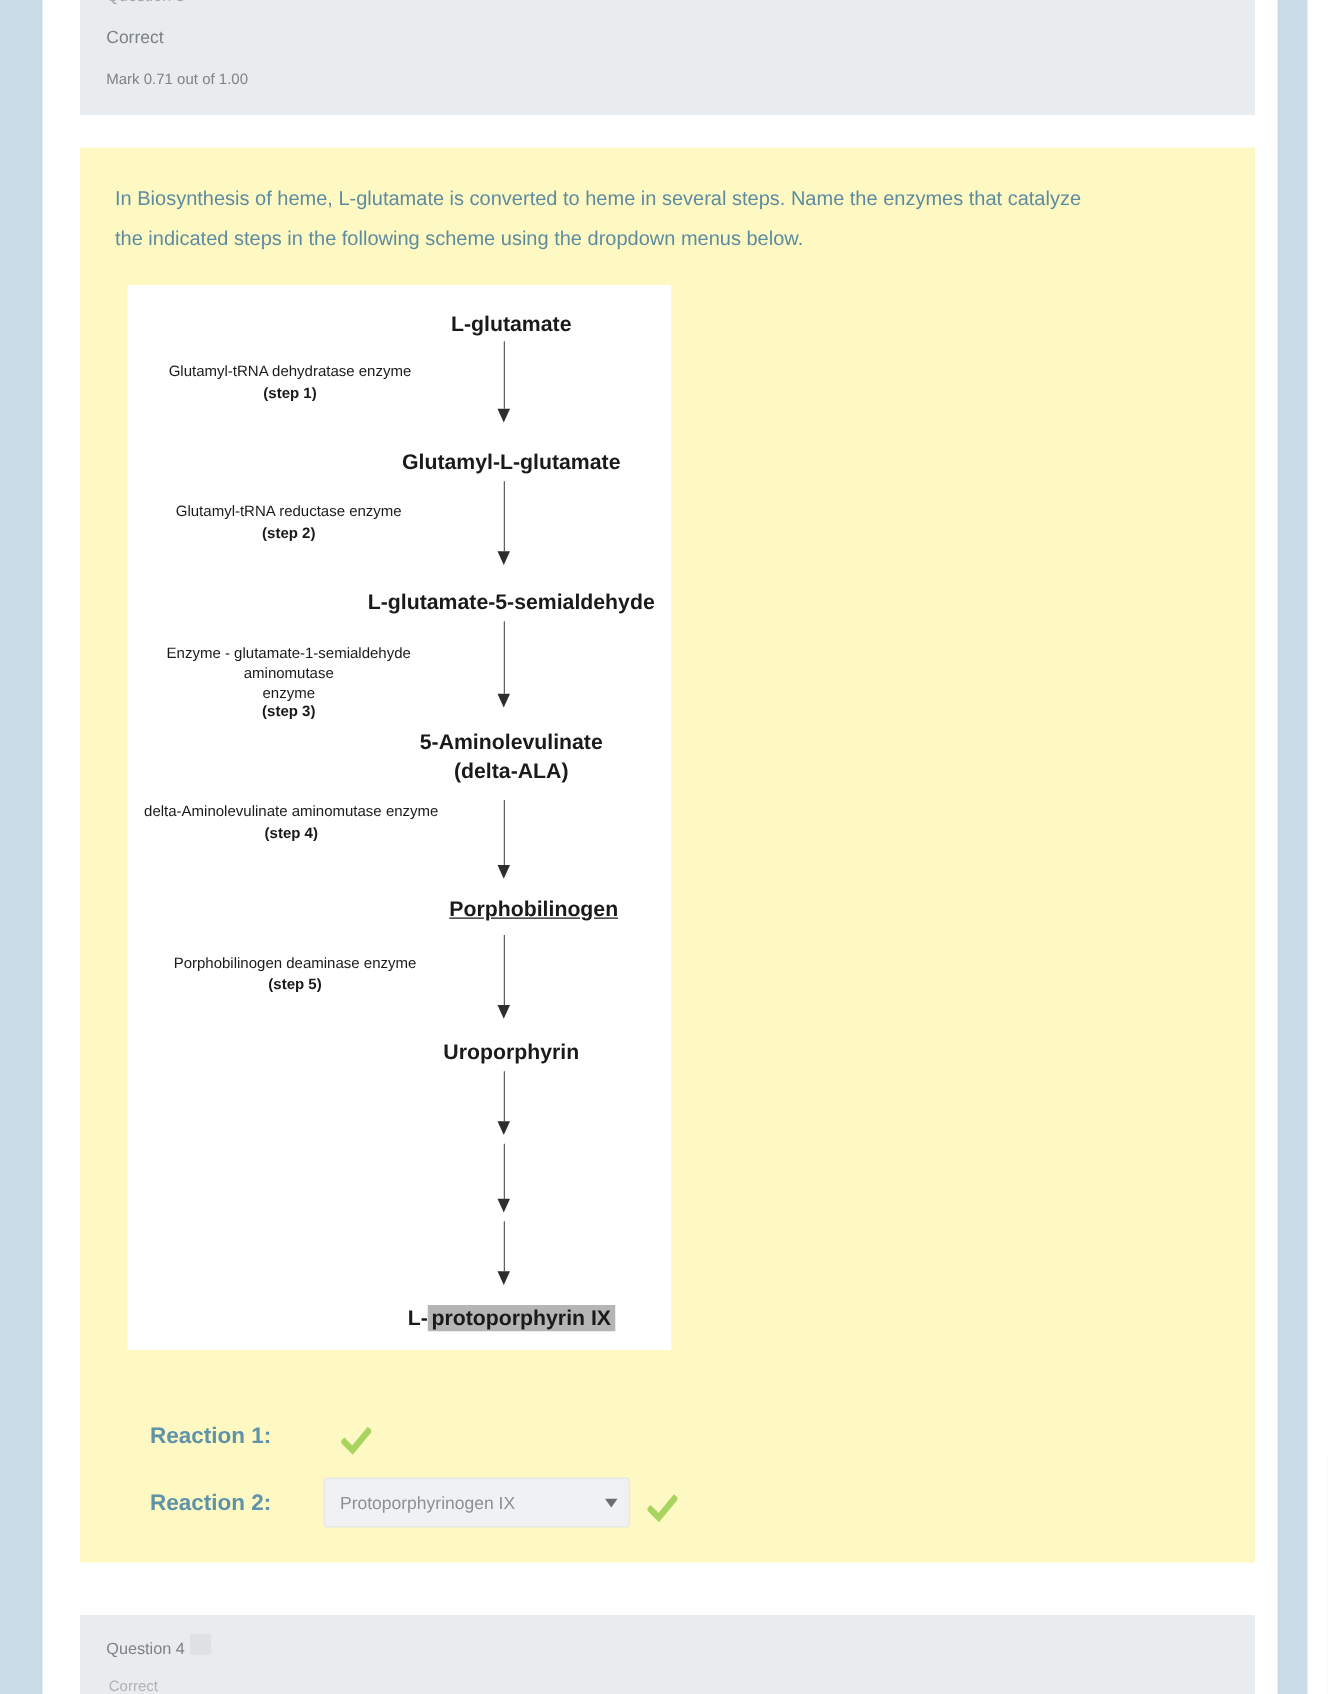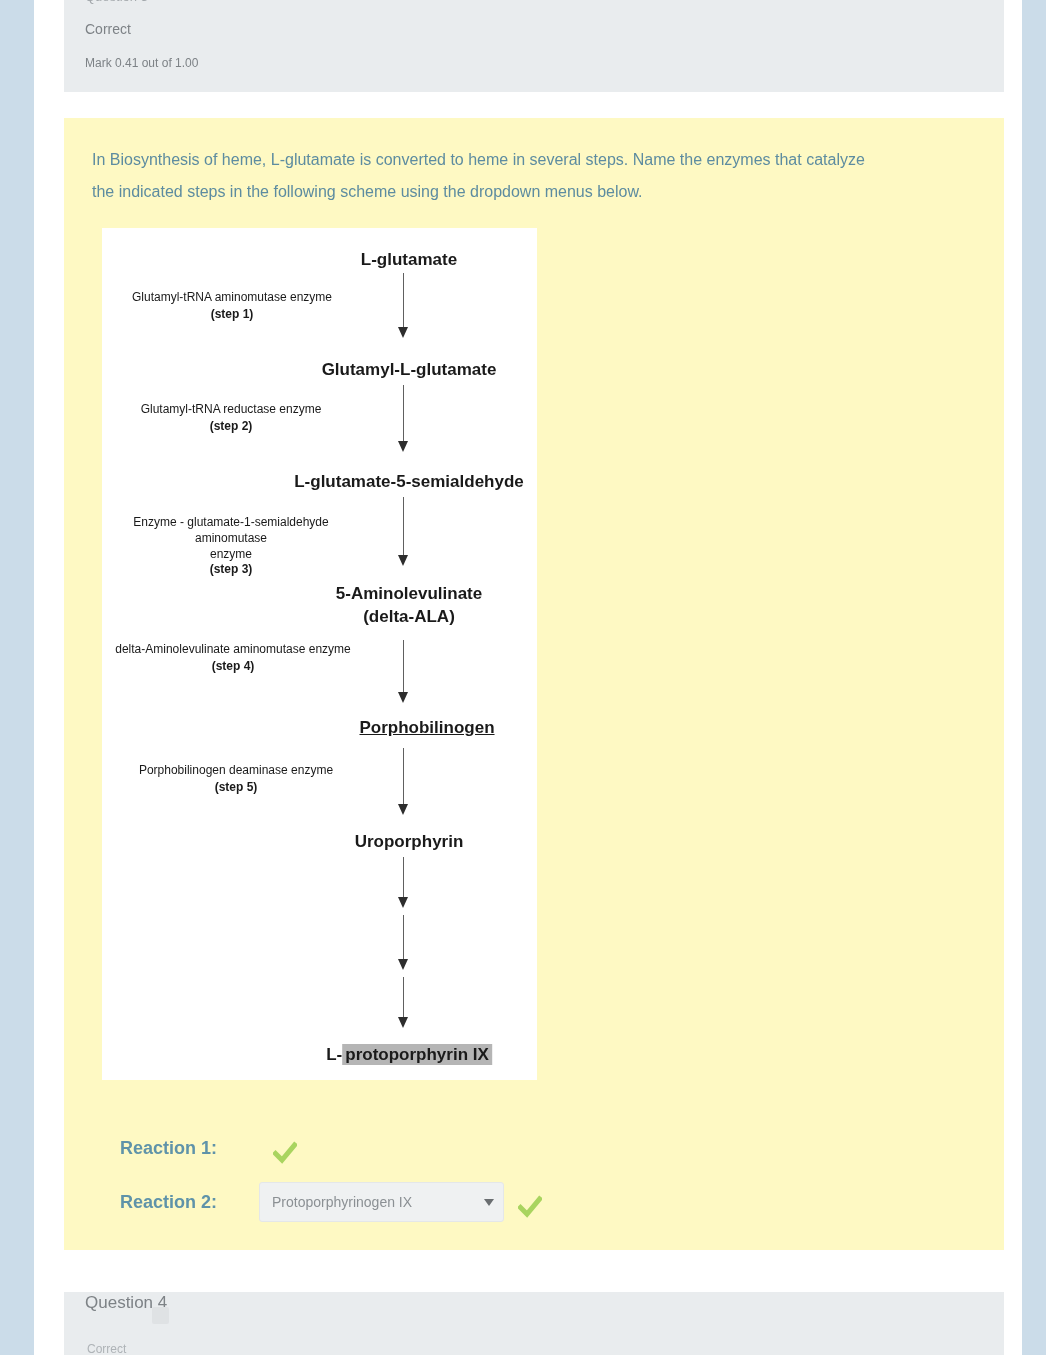--- a/index.html
+++ b/index.html
@@ -38,35 +38,35 @@
   .arow { display:flex; align-items:center; height:54px; }
   .alabel { width:143px; font-size:18px; font-weight:700; color:#5f93a9; padding-left:4px;margin-left:26px; }
   .asel { width:245px; height:40px; background:#eff1f2; border:1px solid #e4e7e9; border-radius:3px;
           position:relative; font-size:14px; color:#8b9094; padding:11px 32px 0 12px;
           white-space:nowrap; overflow:hidden; }
   .chev { position:absolute; right:9px; top:16px; width:0; height:0;
           border-left:5px solid transparent; border-right:5px solid transparent; border-top:7px solid #6a6e71; }
   .ok { margin-left:14px; width:24px; height:24px; line-height:0; position:relative; top:5px; }
 
   .qfoot { position:absolute; left:64px; top:1292px; width:940px; height:90px; background:#e9ecee; }
-  .qfoot .qnum { position:absolute; left:21px; top:1px; font-size:17px; color:#7d8286; }
+  .qfoot .qnum { position:absolute; left:21px; top:19px; font-size:13px; color:#7d8286; }
   .qfoot .badge { position:absolute; left:88px; top:15px; width:17px; height:17px; background:#dfe2e4; border-radius:2px; }
   .qfoot .sub { position:absolute; left:23px; top:50px; font-size:12px; color:#aeb3b7; }
 </style>
 </head>
 <body>
 
 <div class="page">
   <div class="rail rail-l"></div>
   <div class="rail rail-r"></div>
 
   <div class="qhdr">
     <div class="clipped">Question 3</div>
     <div class="state">Correct</div>
-    <div class="marks">Mark 0.41 out of 1.00</div>
+    <div class="marks">Mark 0.71 out of 1.00</div>
   </div>
 
   <div class="qbox">
     <div class="qtext">In Biosynthesis of heme, L-glutamate is converted to heme in several steps. Name the enzymes that catalyze the indicated steps in the following scheme using the dropdown menus below.</div>
     <div class="figure" id="figure">
         <div class="arrow" style="left: 301px; top: 45px; height: 54px;"></div>
         <div class="ahead" style="left: 296px; top: 99px;"></div>
         <div class="arrow" style="left: 301px; top: 157px; height: 56px;"></div>
         <div class="ahead" style="left: 296px; top: 213px;"></div>
         <div class="arrow" style="left: 301px; top: 269px; height: 58px;"></div>
@@ -81,21 +81,21 @@
         <div class="ahead" style="left: 296px; top: 731px;"></div>
         <div class="arrow" style="left: 301px; top: 749px; height: 40px;"></div>
         <div class="ahead" style="left: 296px; top: 789px;"></div>
         <div class="cpd" style="left: 307px; top: 21px;"><span>L-glutamate</span></div>
         <div class="cpd" style="left: 307px; top: 131px;"><span>Glutamyl-L-glutamate</span></div>
         <div class="cpd" style="left: 307px; top: 243px;"><span>L-glutamate-5-semialdehyde</span></div>
         <div class="cpd" style="left: 307px; top: 355px;"><span>5-Aminolevulinate</span><br><span>(delta-ALA)</span></div>
         <div class="cpd" style="left: 325px; top: 489px; text-decoration: underline;"><span>Porphobilinogen</span></div>
         <div class="cpd" style="left: 307px; top: 603px;"><span>Uroporphyrin</span></div>
         <div class="cpd" style="left: 307px; top: 816px;"><span>L-</span><span class="hl">protoporphyrin IX</span></div>
-        <div class="enz" style="left: 130px; top: 61px; width: 300px;"><span>Glutamyl-tRNA aminomutase enzyme</span><b>(step 1)</b></div>
+        <div class="enz" style="left: 130px; top: 61px; width: 300px;"><span>Glutamyl-tRNA dehydratase enzyme</span><b>(step 1)</b></div>
         <div class="enz" style="left: 129px; top: 173px; width: 300px;"><span>Glutamyl-tRNA reductase enzyme</span><b>(step 2)</b></div>
         <div class="enz tight" style="left: 129px; top: 287px; width: 300px;"><span>Enzyme - glutamate-1-semialdehyde</span><br><span>aminomutase</span><br><span>enzyme</span><b>(step 3)</b></div>
         <div class="enz" style="left: 131px; top: 413px; width: 300px;"><span>delta-Aminolevulinate aminomutase enzyme</span><b>(step 4)</b></div>
         <div class="enz" style="left: 134px; top: 534px; width: 300px;"><span>Porphobilinogen deaminase enzyme</span><b>(step 5)</b></div>
       </div>
     <div class="answers">
         <div class="arow">
           <div class="alabel">Reaction 1:</div>
           <span class="ok"><svg width="24" height="24" viewBox="0 0 24 24">
               <path d="M2.5 12.5 L9 19 L21.5 4" stroke="#a9d45f" stroke-width="5.0" fill="none" stroke-linecap="square"></path>

